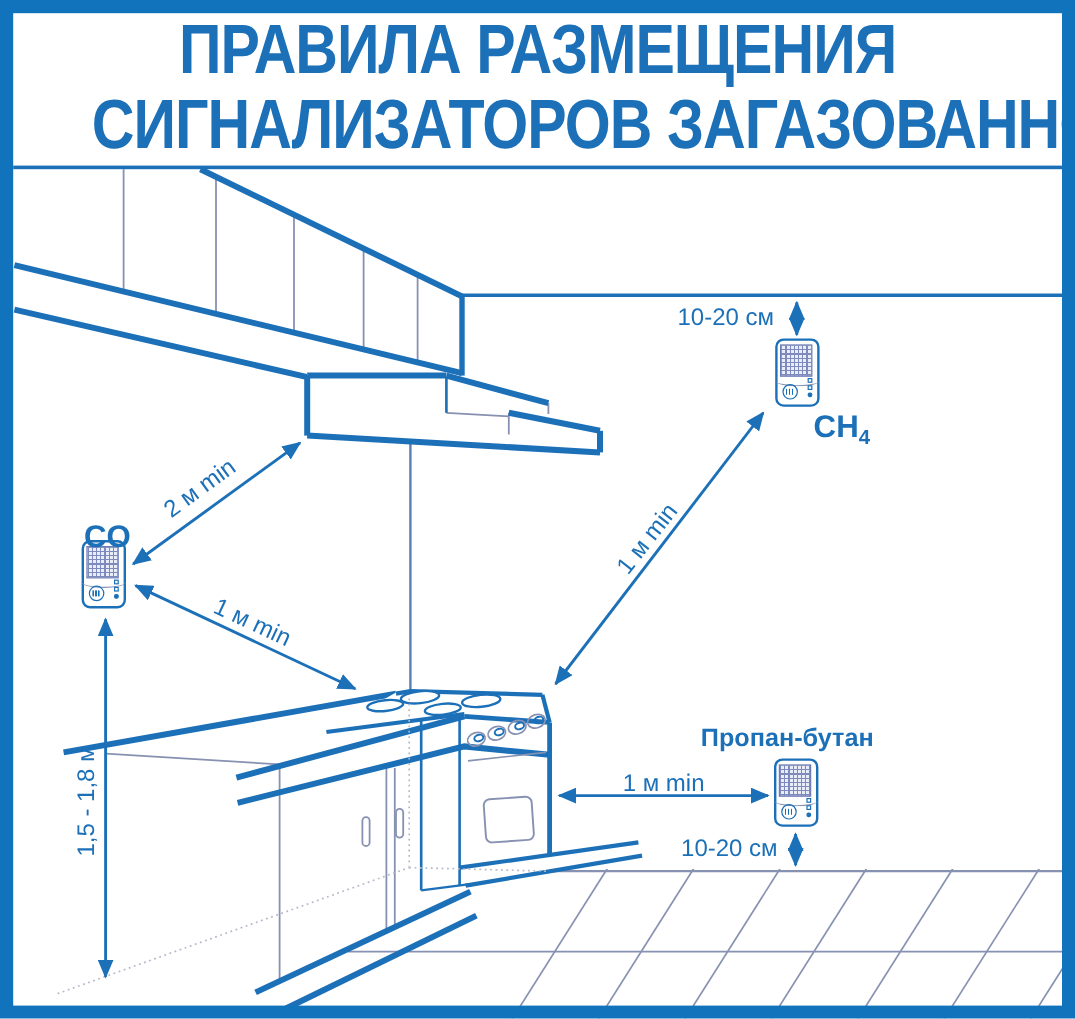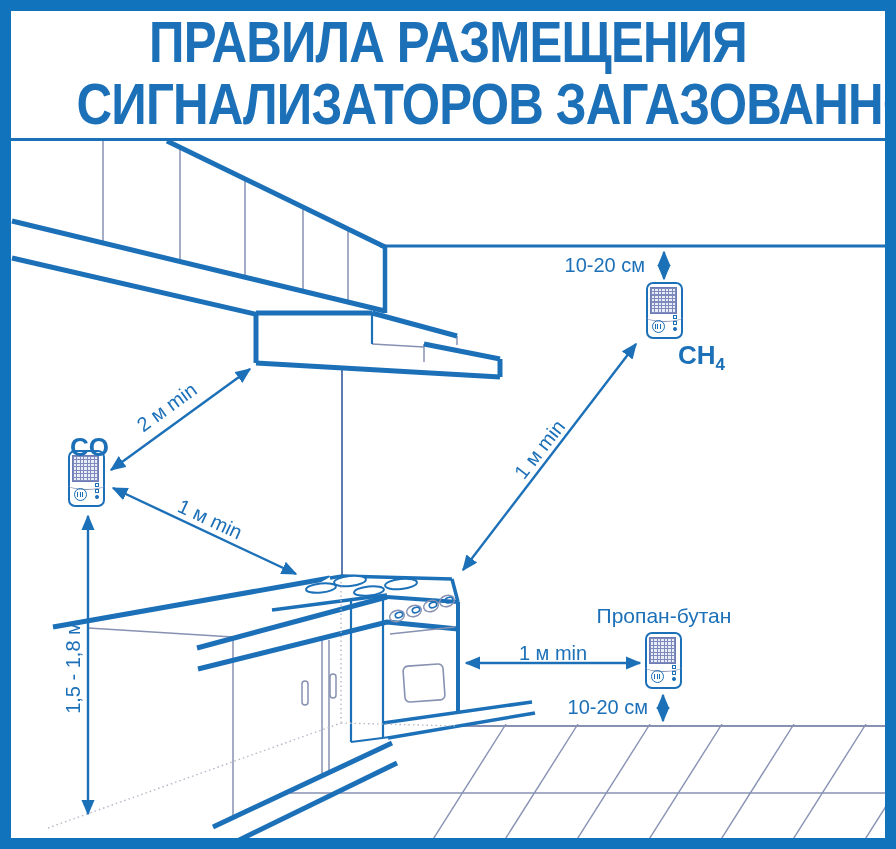--- a/index.html
+++ b/index.html
@@ -234,21 +234,21 @@
     <div class="det-logo"></div>
     <div class="det-leds">
         <i></i>
         <i></i>
         <i class="fill"></i>
       </div>
   </div>
 
   <div class="lab lab-det" style="left:70px;top:420px;width:36px;text-align:center;margin-top:12px;">CO</div>
   <div class="lab lab-det" style="left:678px;top:340px;"><span>CH</span><sub>4</sub></div>
-  <div class="lab" style="left:584px;top:604px;width:160px;text-align:center;font-size:21px;">Пропан-бутан</div>
+  <div class="lab" style="left:584px;top:604px;width:160px;font-size:21px;font-weight:bold;">Пропан-бутан</div>
 
   <div class="dim" style="left:545px;top:254px;width:100px;text-align:right;">10-20 см</div>
   <div class="dim" style="left:131px;top:396px;width:72px;text-align:center;transform:rotate(-36deg);">2 м min</div>
   <div class="dim" style="left:174px;top:508px;width:72px;text-align:center;transform:rotate(25deg);">1 м min</div>
   <div class="dim" style="left:504px;top:438px;width:72px;text-align:center;transform:rotate(-52deg);">1 м min</div>
   <div class="dim" style="left:13px;top:656px;width:120px;text-align:center;transform:rotate(-90deg);">1,5 - 1,8 м</div>
   <div class="dim" style="left:498px;top:642px;width:110px;text-align:center;">1 м min</div>
   <div class="dim" style="left:548px;top:696px;width:100px;text-align:right;">10-20 см</div>
 
   <div class="frame"></div>

